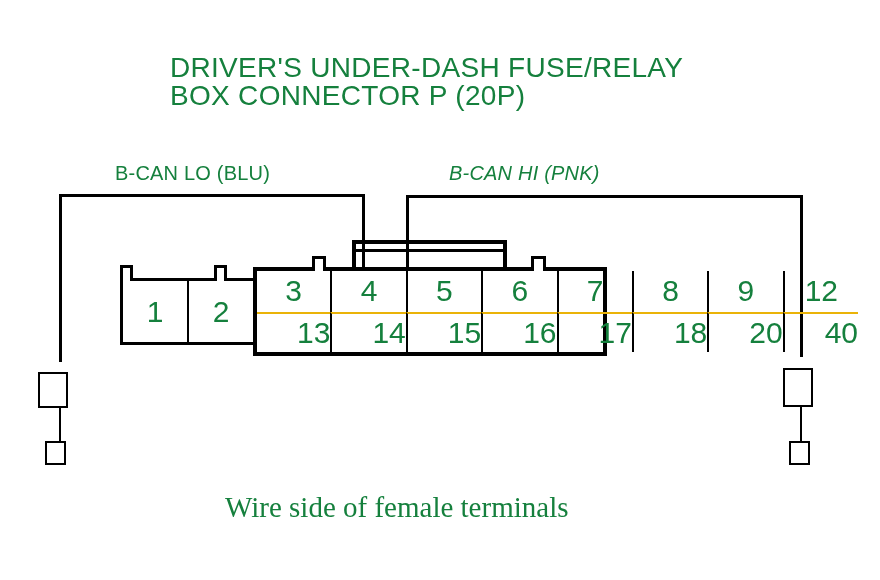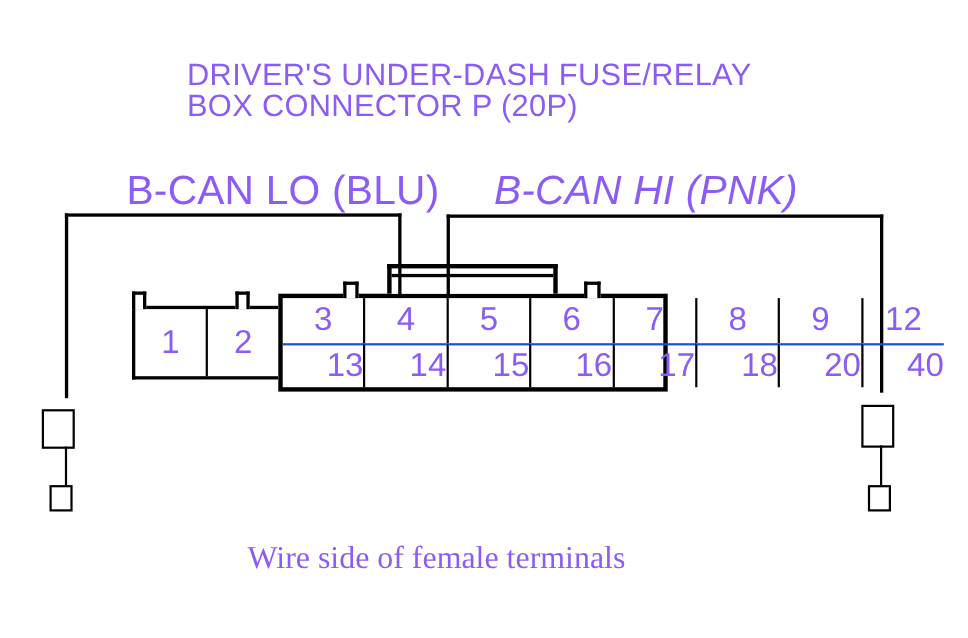--- a/index.html
+++ b/index.html
@@ -2,32 +2,32 @@
 <html><head>
 <meta charset="utf-8">
 <style>
   * { margin:0; padding:0; box-sizing:border-box; }
   html,body { background:#ffffff; }
   .canvas {
     position:relative;
     width:880px; height:576px;
     background:#ffffff;
     font-family:"Liberation Sans", sans-serif;
-    color:#8b5cf6;
+    color:#15803d;
     overflow:hidden;
   }
   .ln { position:absolute; background:#000; }
   .title {
     position:absolute; left:170px; top:54px;
     font-size:28px; line-height:28px; letter-spacing:0.3px;
     white-space:nowrap;
   }
   .callout-label {
     position:absolute; top:158px;
-    font-size:37px; line-height:30px; letter-spacing:0.2px;
+    font-size:20px; line-height:30px; letter-spacing:0.2px;
     white-space:nowrap;
   }
   .lbl-lo { left:115px; }
   .lbl-hi { left:449px;font-style:italic; }
   .caption {
     position:absolute; left:225px; top:492px;
     font-size:29px; line-height:30px; white-space:nowrap;font-family:Liberation Serif, serif;
   }
   
   .probe { position:absolute; background:#fff; border:2px solid #000; }
@@ -46,21 +46,21 @@
     display:grid;
     grid-template-columns:repeat(8, 1fr);
     grid-template-rows:1fr 1fr;
     position:absolute; background:#fff;
   }
   .mcell {
     display:flex; align-items:center; justify-content:center;
     font-size:30px; border-left:2px solid #000;
   }
   .mcell.c0 { border-left:none; }
-  .mcell.r2 { border-top:2px solid #1d4ed8;padding-left:40px; }
+  .mcell.r2 { border-top:2px solid #eab308;padding-left:40px; }
   
   .bump {
     position:absolute; background:#fff;
     border:3px solid #000; border-bottom:none; z-index:3;
   }
   
   .rib {
     position:absolute; left:352px; top:240px; width:155px; height:27px;
     background:#fff; border:4px solid #000; border-bottom:none; z-index:2;
   }

